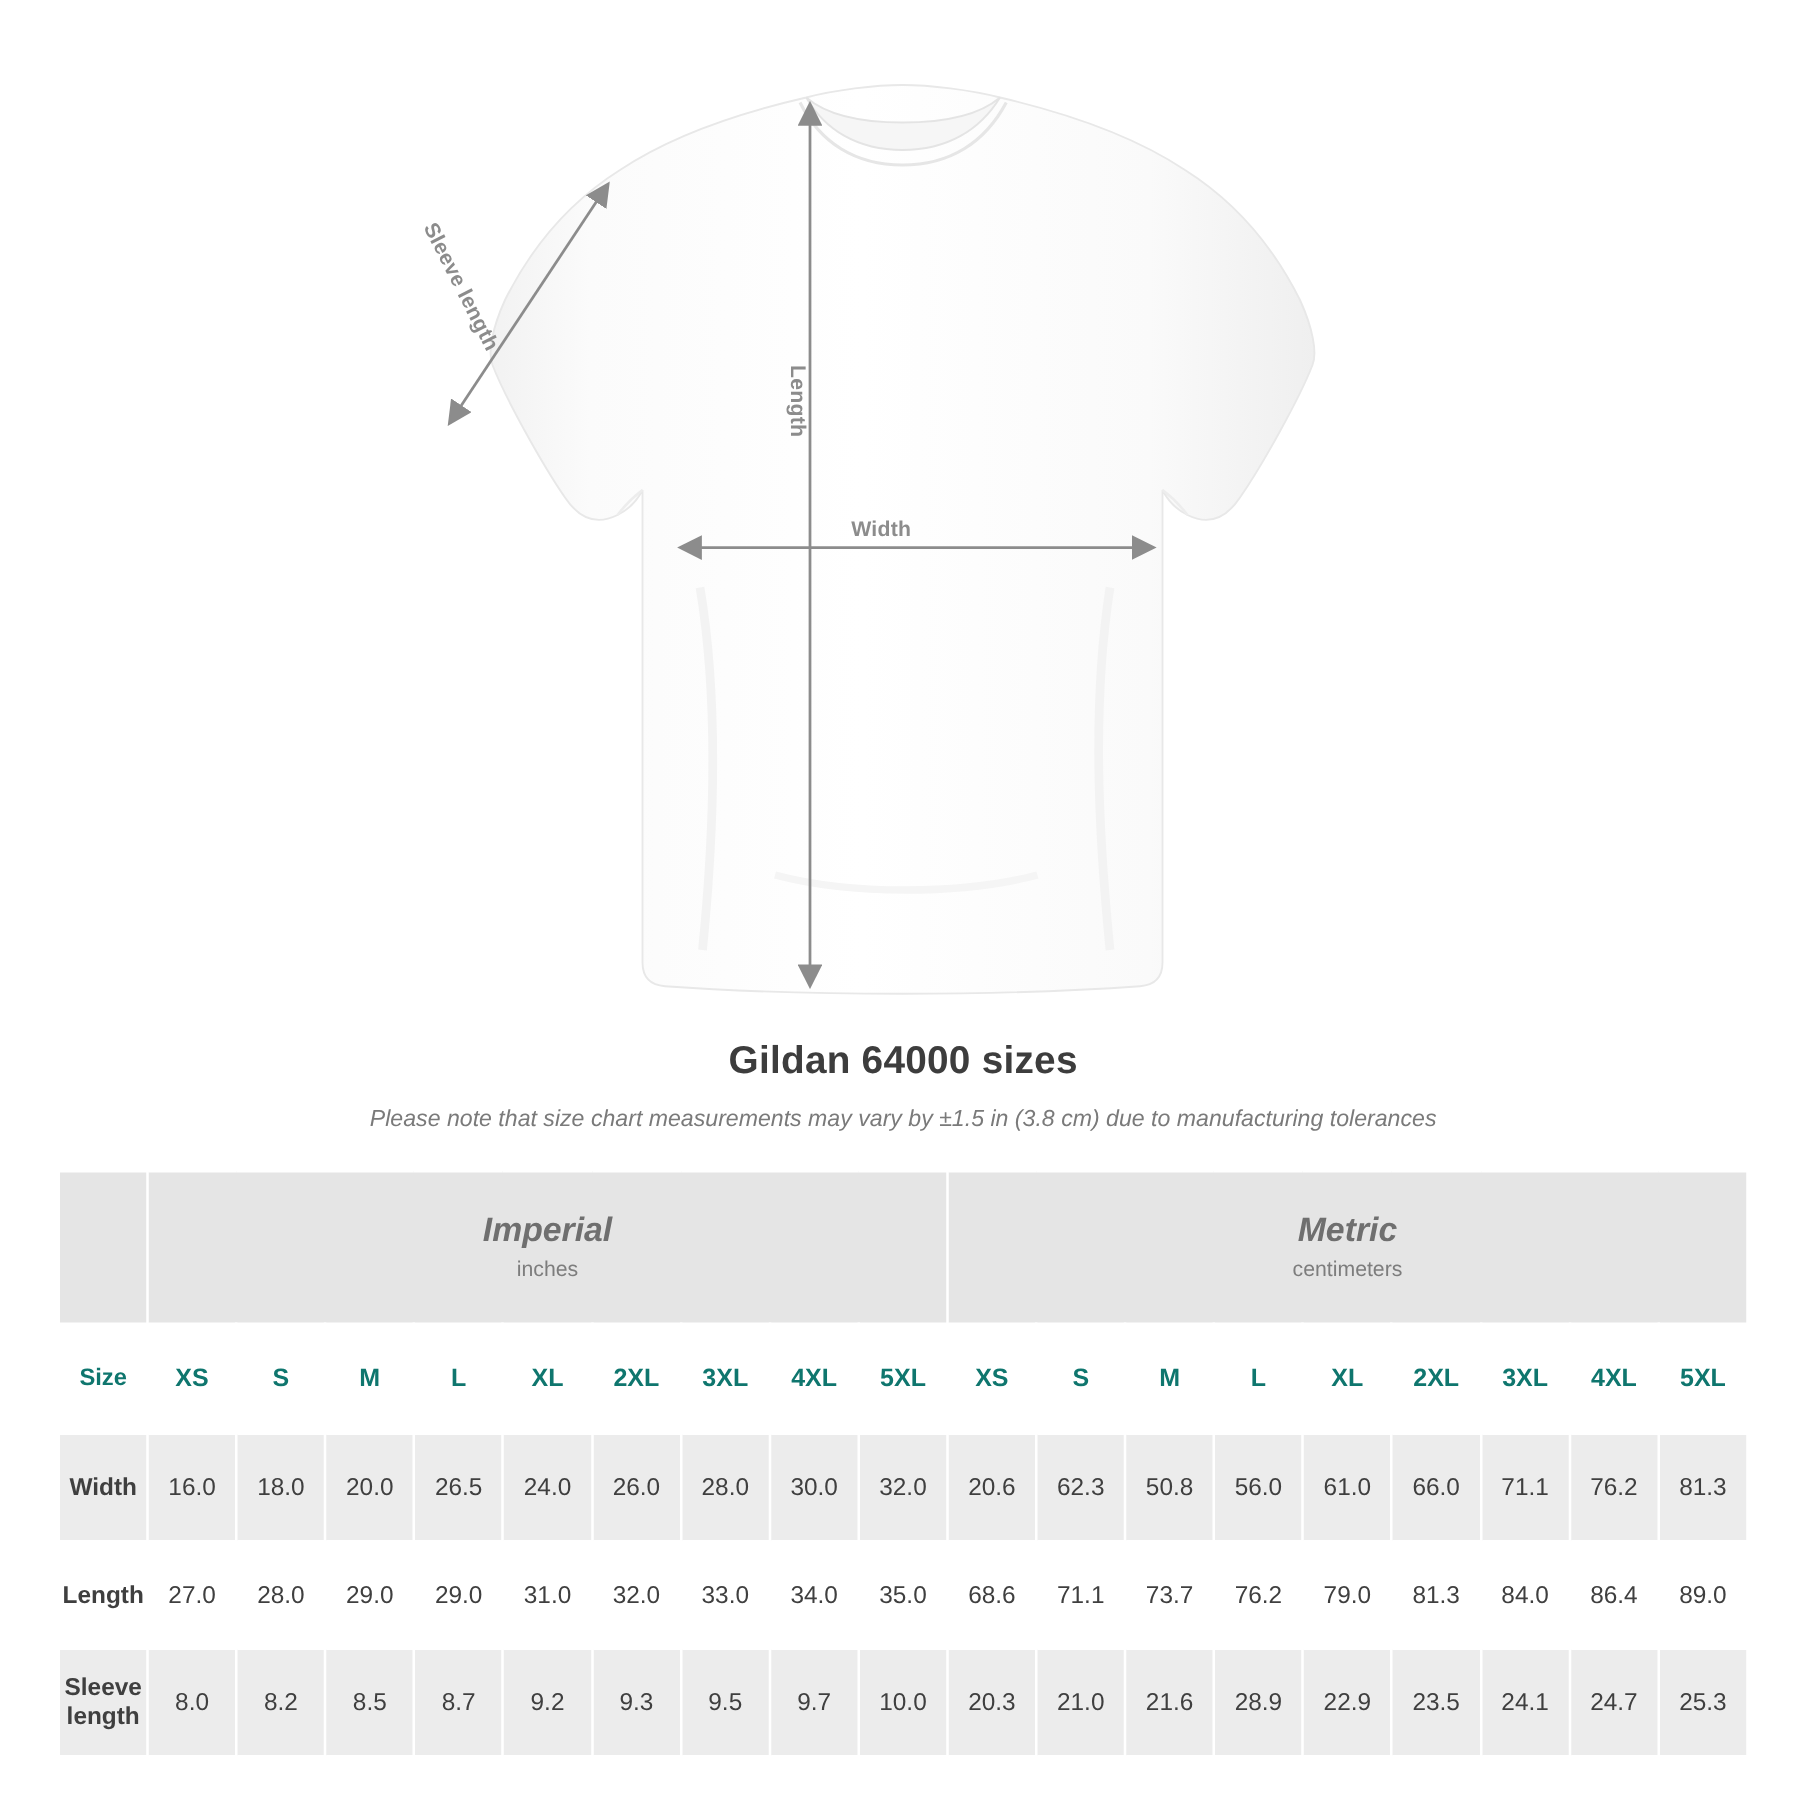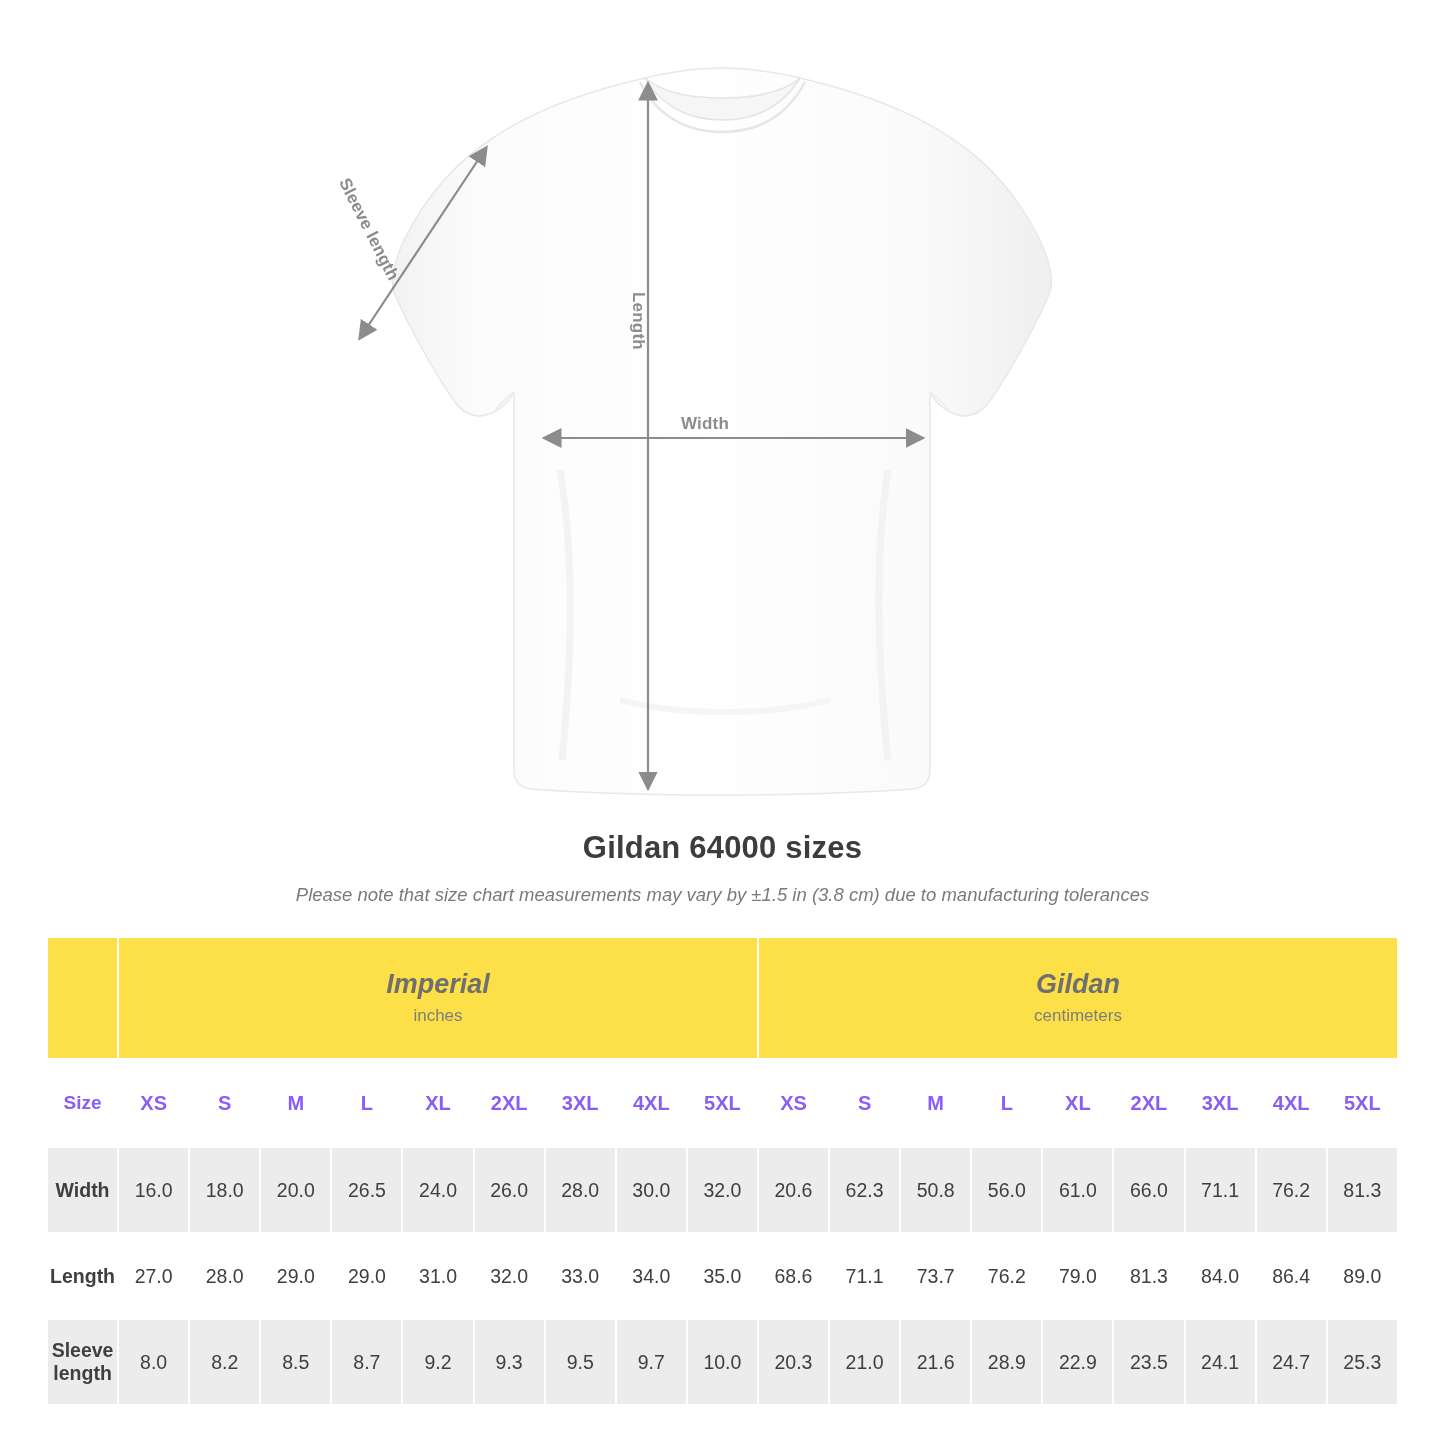--- a/index.html
+++ b/index.html
@@ -87,42 +87,42 @@
     table-layout: fixed;
   }
   table.size-table td,
   table.size-table th {
     border: 2px solid #ffffff;
     text-align: center;
     vertical-align: middle;
   }
 
   .unit-head {
-    background: #fde047;
+    background: #e5e5e5;
     height: 118px;
   }
   .unit-head .unit-name {
     font-size: 27px;
     font-style: italic;
     font-weight: bold;
     color: #6f6f6f;
     line-height: 1.1;
   }
   .unit-head .unit-sub {
     font-size: 17px;
     color: #7d7d7d;
     padding-top: 6px;
   }
 
   tr.header-row td {
     background: #ffffff;
     height: 84px;
     font-size: 20px;
     font-weight: bold;
-    color: #8b5cf6;
+    color: #0f766e;
   }
   tr.header-row td.rowlabel {
     font-size: 19px;
   }
 
   tr.data-row td {
     height: 82px;
     font-size: 19.5px;
     color: #3f3f3f;
   }
@@ -229,21 +229,21 @@
     <table class="size-table">
       <tbody>
 
         <tr>
           <td class="unit-head"></td>
           <td class="unit-head" colspan="9">
             <div class="unit-name">Imperial</div>
             <div class="unit-sub">inches</div>
           </td>
           <td class="unit-head" colspan="9">
-            <div class="unit-name">Gildan</div>
+            <div class="unit-name">Metric</div>
             <div class="unit-sub">centimeters</div>
           </td>
         </tr>
 
         <tr class="header-row">
           <td class="rowlabel">Size</td>
           <td class="cell">XS</td>
           <td class="cell">S</td>
           <td class="cell">M</td>
           <td class="cell">L</td>

